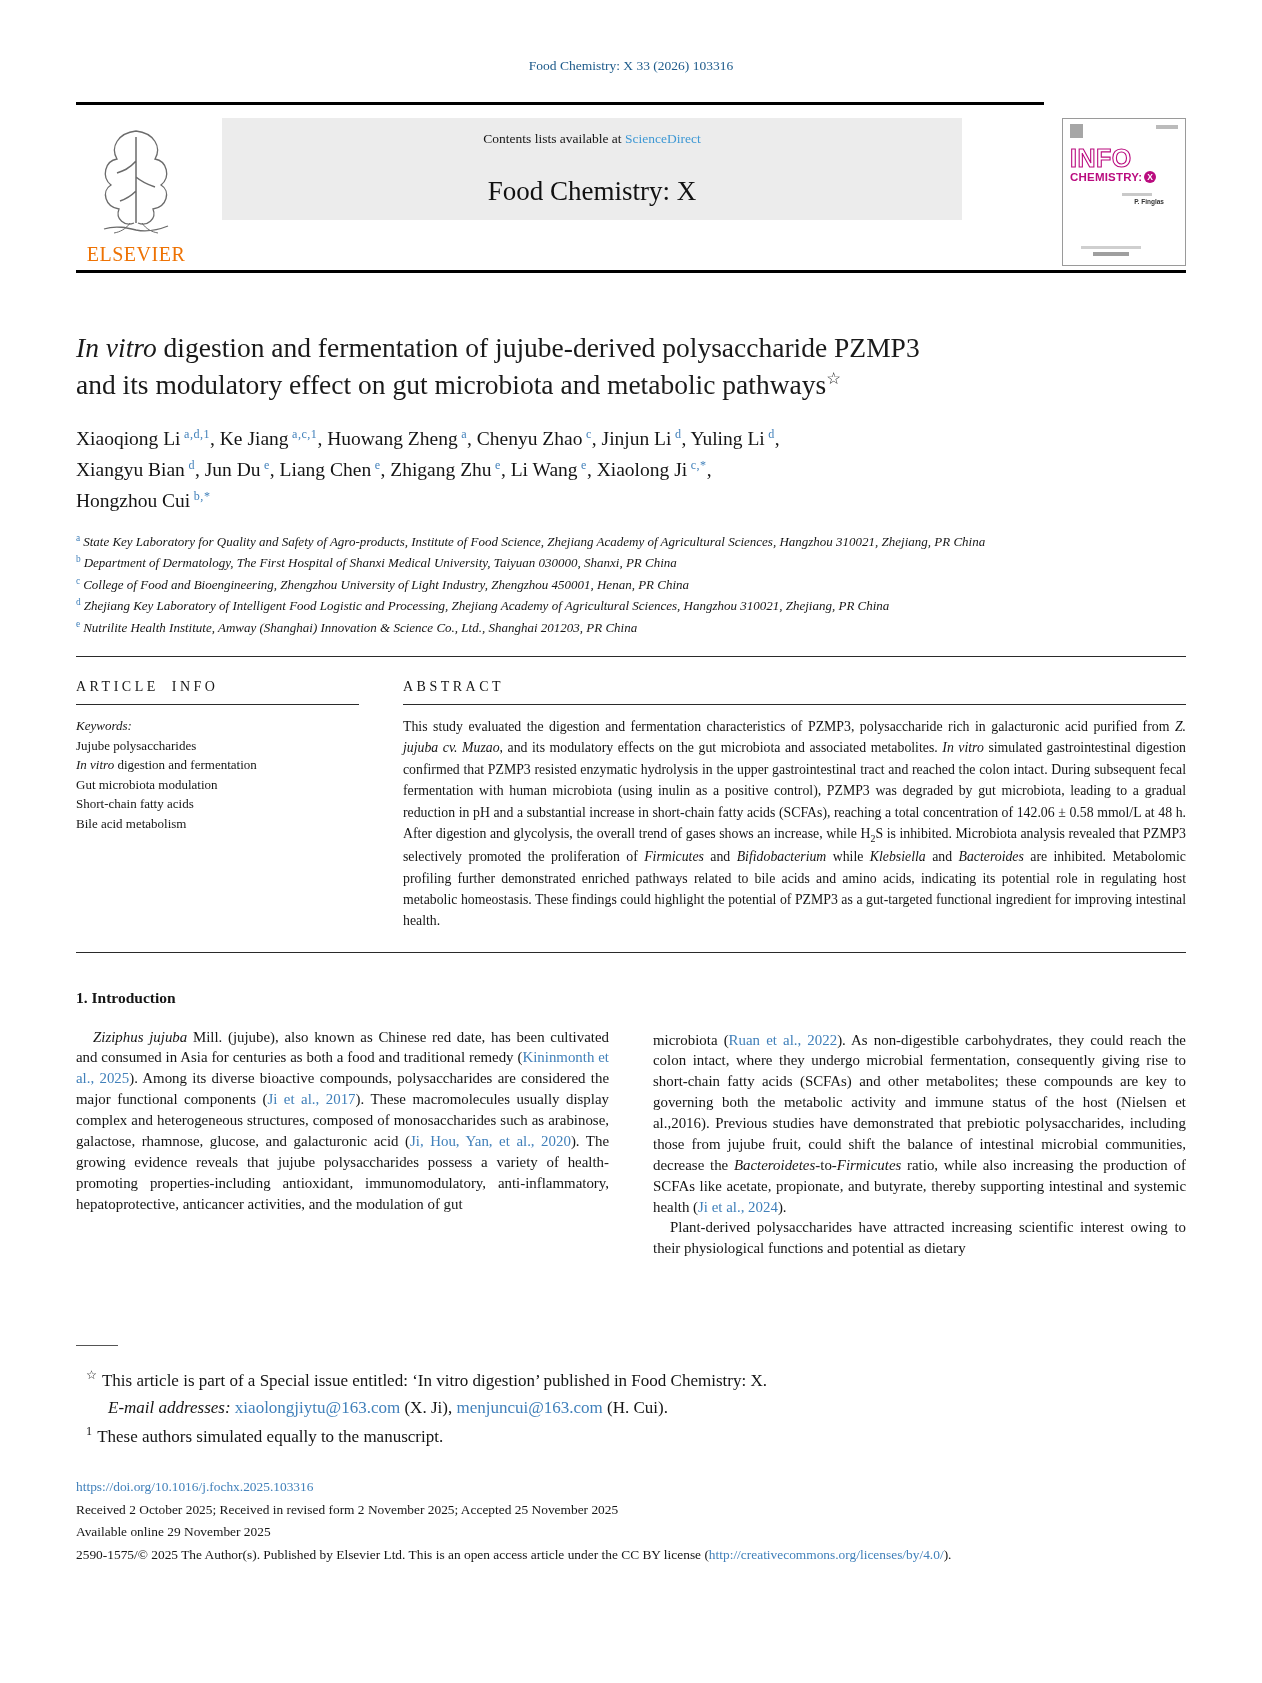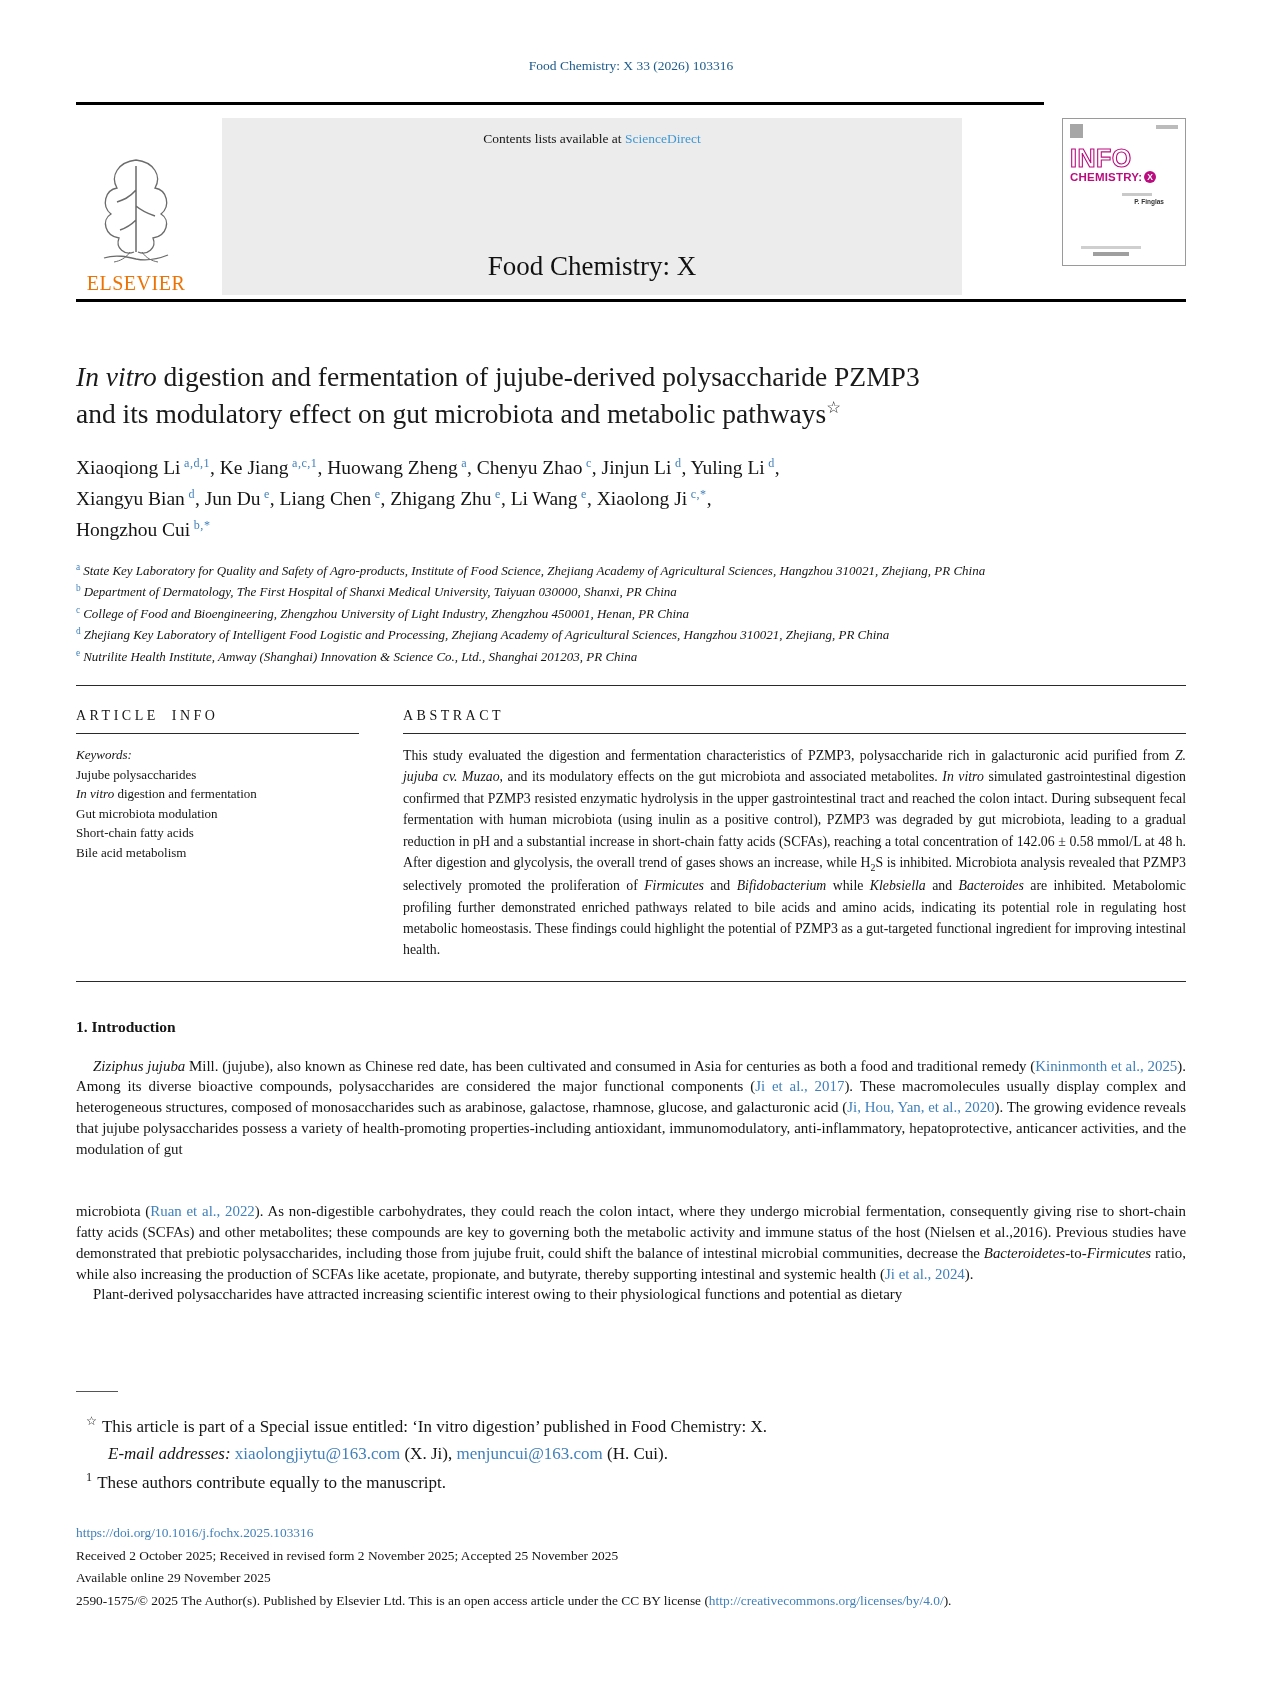--- a/index.html
+++ b/index.html
@@ -10,21 +10,21 @@
   }
   .page { padding:0 76px; }
 
   
   .citation-line { padding-top:58px; text-align:center; font-size:13.5px; color:#1c5a8a; }
   .rule-thick { height:2.5px; background:#000; margin-top:28px; width:968px; }
   .rule-thick-full { height:3px; background:#000; margin-top:4px; }
   .header-row { display:flex; margin-top:13px; align-items:stretch; }
   .elsevier-col { width:120px; display:flex; flex-direction:column; align-items:center; justify-content:flex-end; }
   .elsevier-word { color:#ee7203; font-size:20px; letter-spacing:0.5px; margin-top:2px; font-family:"Liberation Serif",serif; }
-  .banner { width:740px; height:177px; margin-left:26px; background:#ececec; text-align:center;
+  .banner { width:740px; height:102px; margin-left:26px; background:#ececec; text-align:center;
             display:flex; flex-direction:column; justify-content:space-between; padding:13px 8px; }
   .contents-line { font-size:13.5px; }
   .journal-title { font-size:27px; color:#111; }
   .homepage-line { font-size:13.5px; }
   .cover-box { width:124px; height:148px; margin-left:auto; border:1px solid #9a9a9a; background:#fff;
                position:relative; padding:5px 7px; }
   .cover-minilogo { width:13px; height:14px; background:#888; opacity:.75; }
   .cover-minibar { position:absolute; top:6px; right:7px; width:22px; height:4px; background:#bbb; }
   .cover-food { margin-top:8px; font-size:25px; line-height:1; color:#fff; -webkit-text-stroke:1.1px #ba0c7f; letter-spacing:0.5px; font-family:"Liberation Sans",sans-serif; font-weight:700; }
   @supports not (-webkit-text-stroke: 1px #000) { .cover-food { color:#ba0c7f; } }
@@ -48,21 +48,21 @@
   .info-grid { display:grid; grid-template-columns:283px 1fr; column-gap:44px; margin-top:10px; }
   .sec-heading { font-size:14px; letter-spacing:3.5px; word-spacing:6px; padding-top:12px; }
   .heading-rule { height:1px; background:#2a2a2a; margin-top:9px; margin-bottom:11px; }
   .keywords { font-size:13px; line-height:1.5; }
   .kw-label { font-style:italic; }
   .abstract-text { font-size:13.8px; line-height:1.55; text-align:justify; }
 
   .section-divider { height:1px; background:#2a2a2a; margin-top:20px; }
 
   
-  .intro-grid { display:grid; grid-template-columns:1fr; column-gap:44px; margin-top:36px; }
+  .intro-grid { display:grid; grid-template-columns:1fr 1fr; column-gap:44px; margin-top:36px; }
   .intro-heading { font-weight:700; font-size:15.5px; margin-bottom:20px; }
   .body-par { font-size:14.9px; line-height:1.4; text-align:justify; }
   .indent { text-indent:17px; }
   .par-gap { margin-top:0px; }
 
   
   .footnote-rule { width:42px; height:1px; background:#555; margin-top:86px; }
   .footnotes { margin-top:20px; font-size:17px; line-height:1.62; }
   .fnmark { vertical-align:super; font-size:0.72em; margin-right:5px; }
   .fn-indent { margin-left:22px; }
@@ -170,21 +170,21 @@
       <p class="body-par" style="margin-top:41px;"><span>microbiota (</span><span class="lnk">Ruan et al., 2022</span><span>). As non-digestible carbohydrates, they could reach the colon intact, where they undergo microbial fermentation, consequently giving rise to short-chain fatty acids (SCFAs) and other metabolites; these compounds are key to governing both the metabolic activity and immune status of the host (Nielsen et al.,2016). Previous studies have demonstrated that prebiotic polysaccharides, including those from jujube fruit, could shift the balance of intestinal microbial communities, decrease the </span><span class="it">Bacteroidetes</span><span>-to-</span><span class="it">Firmicutes</span><span> ratio, while also increasing the production of SCFAs like acetate, propionate, and butyrate, thereby supporting intestinal and systemic health (</span><span class="lnk">Ji et al., 2024</span><span>).</span></p>
       <p class="body-par indent par-gap"><span>Plant-derived polysaccharides have attracted increasing scientific interest owing to their physiological functions and potential as dietary</span></p>
     </div>
   </div>
 
   <div class="footnote-rule"></div>
 
   <div class="footnotes">
     <div class="fn-line"><span class="fnmark">☆</span><span><span>This article is part of a Special issue entitled: ‘In vitro digestion’ published in Food Chemistry: X.</span></span></div>
     <div class="fn-line fn-indent"><span class="it">E-mail addresses: </span><span class="lnk">xiaolongjiytu@163.com</span><span> (X. Ji), </span><span class="lnk">menjuncui@163.com</span><span> (H. Cui).</span></div>
-    <div class="fn-line"><span class="fnmark">1</span><span><span>These authors contribute equally to the manuscript.</span></span></div>
+    <div class="fn-line"><span class="fnmark">1</span><span><span>These authors simulated equally to the manuscript.</span></span></div>
   </div>
 
   <div class="bottom-block">
     <div class="lnk">https://doi.org/10.1016/j.fochx.2025.103316</div>
     <div>Received 2 October 2025; Received in revised form 2 November 2025; Accepted 25 November 2025</div>
     <div>Available online 29 November 2025</div>
     <div><span>2590-1575/© 2025 The Author(s). Published by Elsevier Ltd. This is an open access article under the CC BY license (</span><span class="lnk">http://creativecommons.org/licenses/by/4.0/</span><span>).</span></div>
   </div>
 
 </div>

